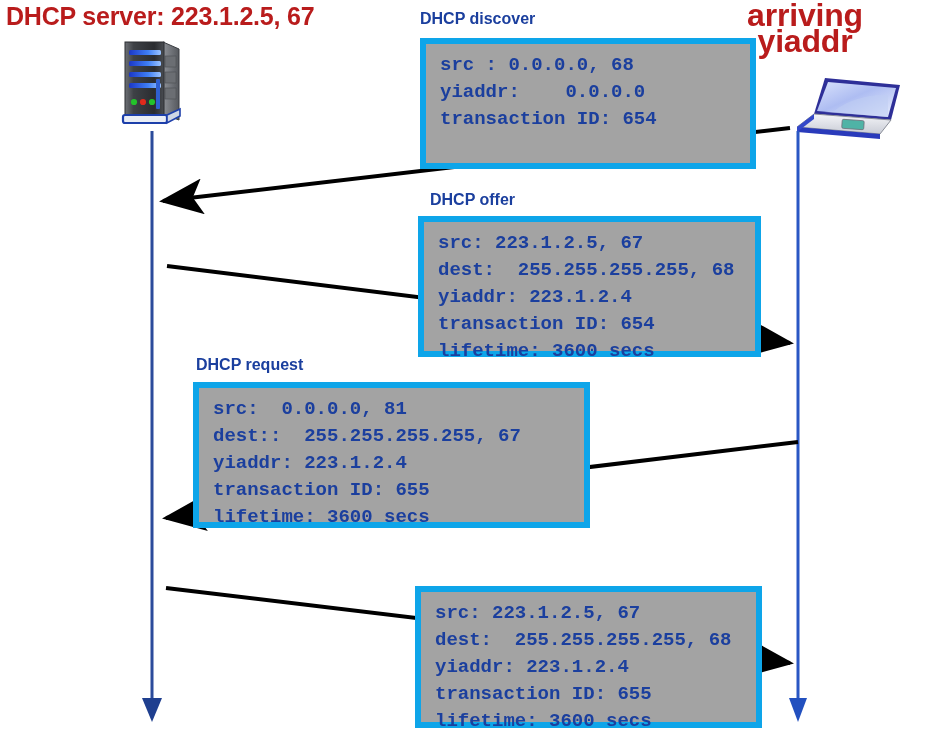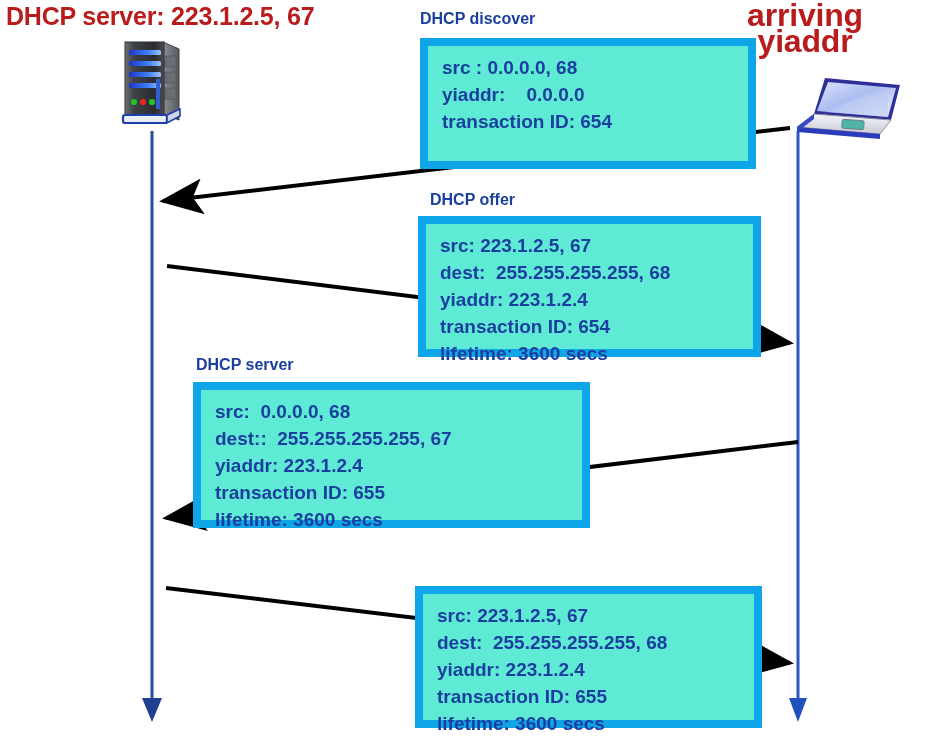--- a/index.html
+++ b/index.html
@@ -39,24 +39,25 @@
   .msg-label {
     position: absolute;
     color: #1b3f9e;
     font-weight: bold;
     font-size: 16px;
     white-space: nowrap;
   }
   
   .msg-box {
     position: absolute;
-    background: #5eead4;
-    border: 8px solid #0ea5e9;
+    background: #a3a3a3;
+    border: 6px solid #0ea5e9;
     box-sizing: border-box;
     padding: 8px 0 8px 14px;
+    font-family: Liberation Mono, monospace;
   }
   .msg-line {
     color: #1b3f9e;
     font-weight: bold;
     font-size: 19px;
     line-height: 27px;
     white-space: pre;
   }
   
   #wires {
@@ -187,23 +188,23 @@
 
   <div class="msg-label" style="left:430px; top:191px;">DHCP offer</div>
   <div class="msg-box" id="box-offer" style="left:418px; top:216px; width:343px; height:141px;">
     <div class="msg-line">src: 223.1.2.5, 67</div>
     <div class="msg-line">dest:  255.255.255.255, 68</div>
     <div class="msg-line">yiaddr: 223.1.2.4</div>
     <div class="msg-line">transaction ID: 654</div>
     <div class="msg-line">lifetime: 3600 secs</div>
   </div>
 
-  <div class="msg-label" style="left:196px; top:356px;">DHCP server</div>
+  <div class="msg-label" style="left:196px; top:356px;">DHCP request</div>
   <div class="msg-box" id="box-request" style="left:193px; top:382px; width:397px; height:146px;">
-    <div class="msg-line">src:  0.0.0.0, 68</div>
+    <div class="msg-line">src:  0.0.0.0, 81</div>
     <div class="msg-line">dest::  255.255.255.255, 67</div>
     <div class="msg-line">yiaddr: 223.1.2.4</div>
     <div class="msg-line">transaction ID: 655</div>
     <div class="msg-line">lifetime: 3600 secs</div>
   </div>
 
   <div class="msg-label" style="left:418px; top:586px;">DHCP ACK</div>
   <div class="msg-box" id="box-ack" style="left:415px; top:586px; width:347px; height:142px;">
     <div class="msg-line">src: 223.1.2.5, 67</div>
     <div class="msg-line">dest:  255.255.255.255, 68</div>

